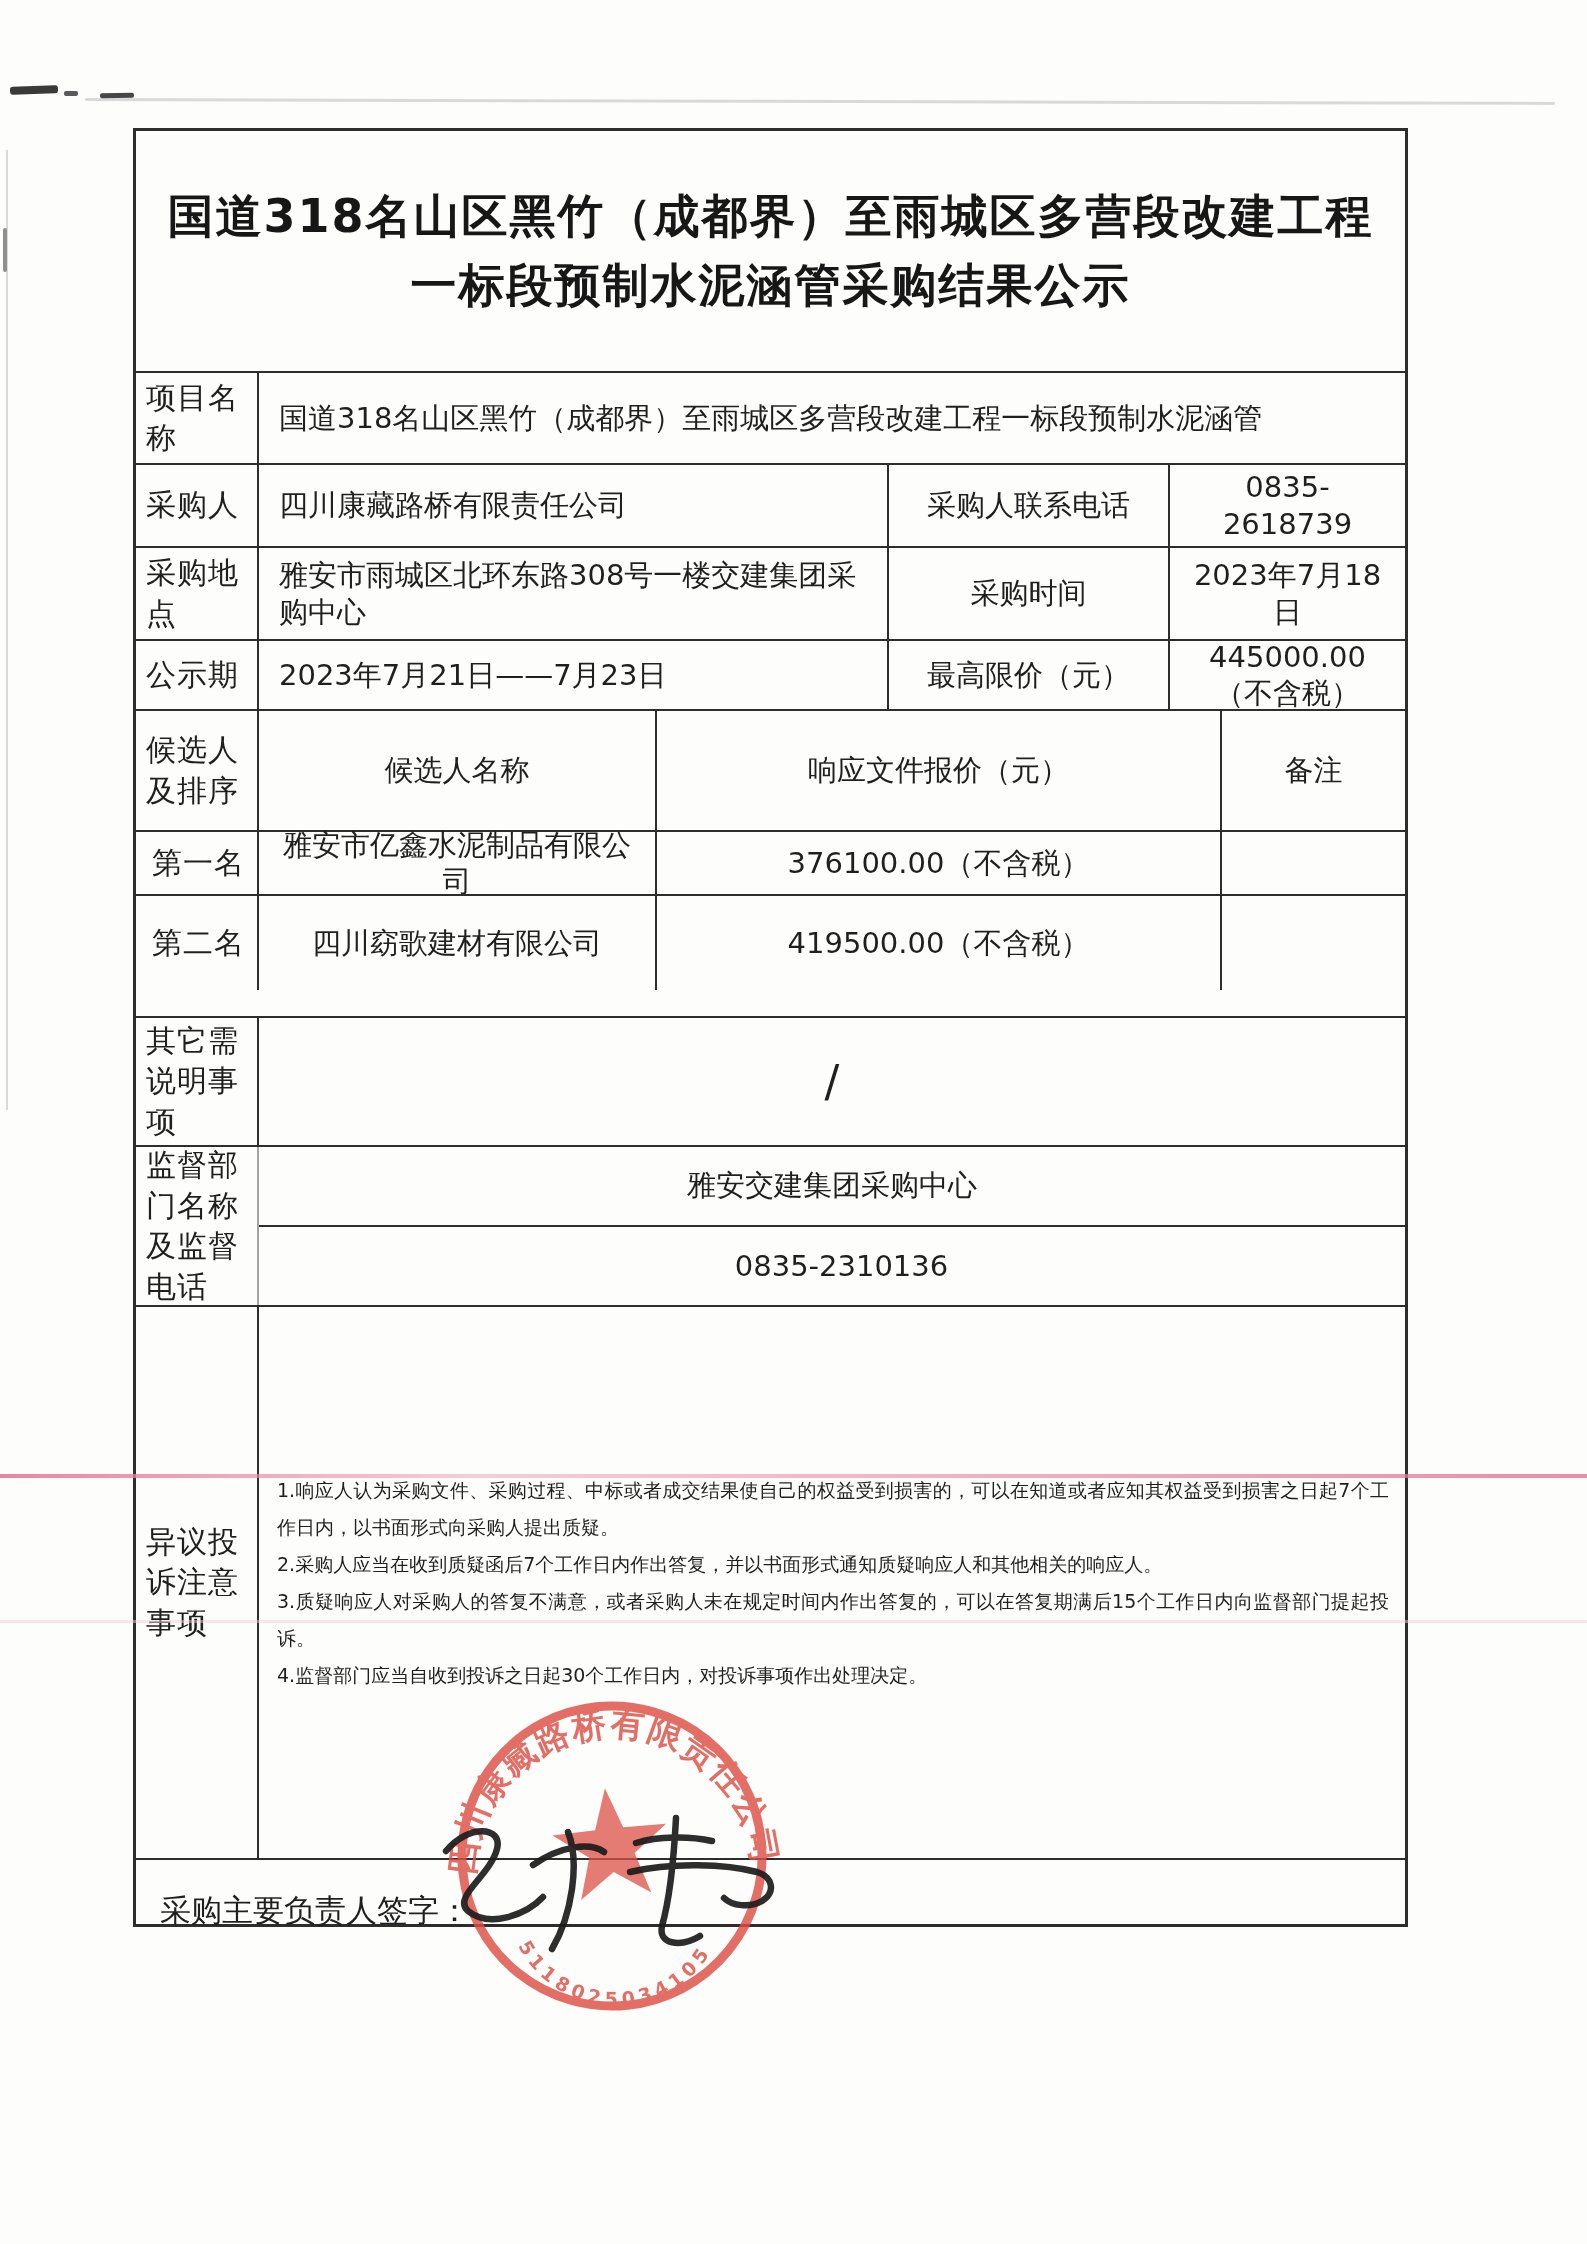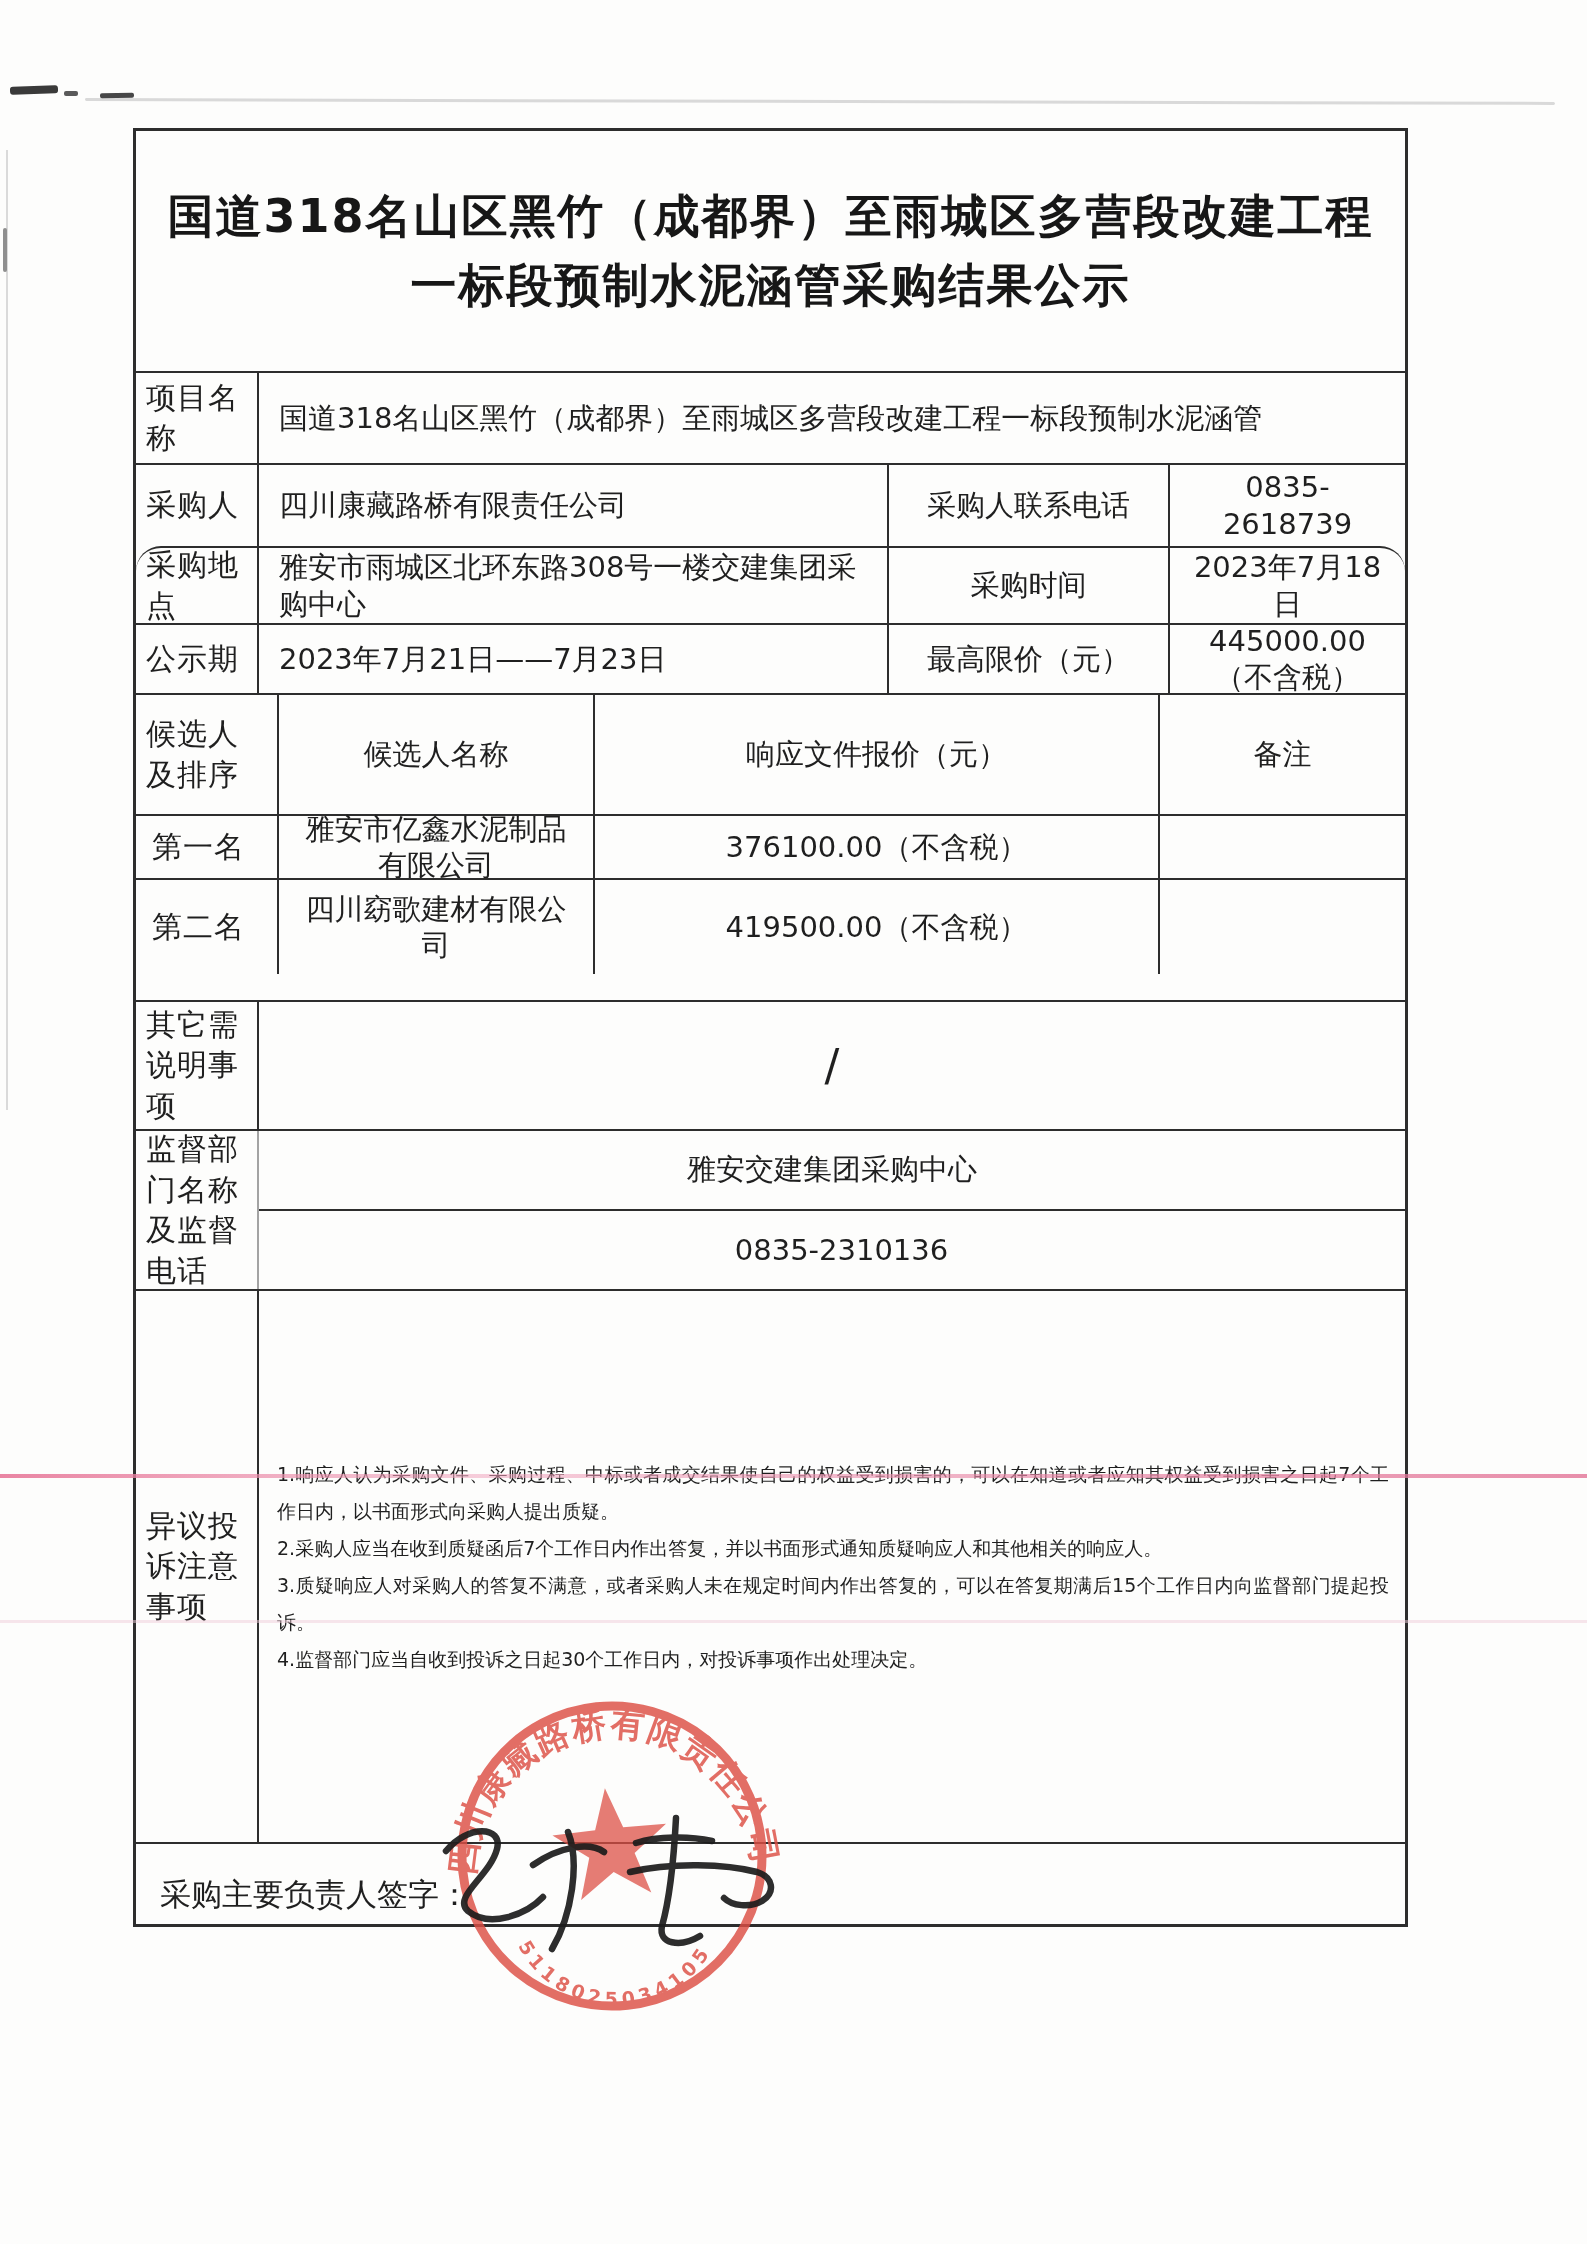--- a/index.html
+++ b/index.html
@@ -32,33 +32,33 @@
   .center{justify-content:center;text-align:center;}
   .leftpad{justify-content:flex-start;text-align:left;padding-left:20px;}
   .grow{flex:1;}
 
   .title-row{height:240px;}
   .title-cell{flex:1;flex-direction:column;justify-content:center;border-left:none;}
   .title-line{font-size:46px;font-weight:bold;letter-spacing:2px;line-height:1.5;color:#171717;text-align:center;}
 
   .r-project{height:92px;}
   .r-purchaser{height:83px;}
-  .r-location{height:77px;border-radius:25px;}
+  .r-location{height:93px;}
   .r-publicity{height:70px;}
   .r-candhead{height:121px;}
   .r-cand1{height:64px;}
   .r-cand2{height:96px;}
   .r-other{height:129px;margin-top:26px;}
   .r-superv{height:160px;}
   .r-object{height:553px;}
   .r-sign{height:102px;}
 
   .w-wide{width:630px;flex-shrink:0;}
   .w-mid{width:281px;flex-shrink:0;}
-  .w-name{width:316px;flex-shrink:0;margin-left:20px;}
+  .w-name{width:398px;flex-shrink:0;}
   .w-price{width:565px;flex-shrink:0;}
 
   .slash-cell{font-size:44px;justify-content:center;}
   .superv-stack{flex:1;display:flex;flex-direction:column;padding:0;border-left:2px solid #a3a3a3;}
   .superv-sub{flex:1;display:flex;align-items:center;justify-content:center;font-size:29px;box-sizing:border-box;}
   .superv-sub + .superv-sub{border-top:2px solid #2d2d2d;padding-left:19px;}
 
   .object-text{flex:1;flex-direction:column;align-items:stretch;justify-content:center;
                padding:10px 16px 10px 18px;}
   .object-text p{margin:0;font-size:19px;line-height:37px;text-align:justify;}

